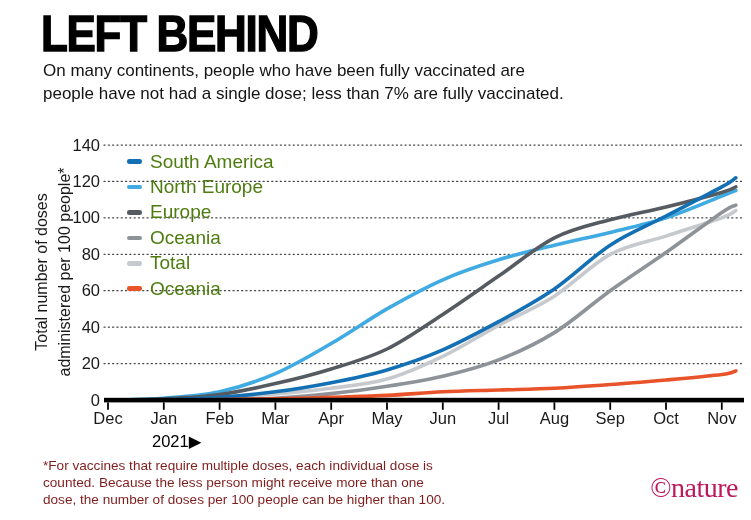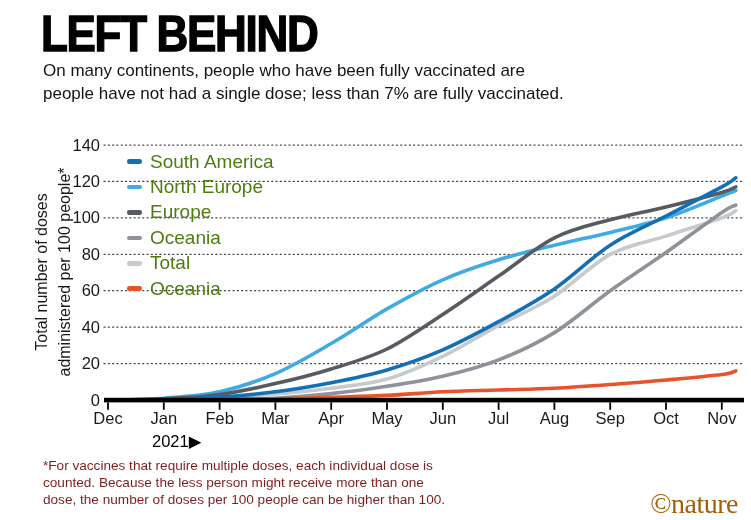--- a/index.html
+++ b/index.html
@@ -19,22 +19,22 @@
   .ytick{font-family:"Liberation Sans",sans-serif;font-size:16.5px;fill:#1a1a1a;}
   .xtick{font-family:"Liberation Sans",sans-serif;font-size:16.5px;fill:#1a1a1a;}
   .ylab{font-family:"Liberation Sans",sans-serif;font-size:16px;fill:#1a1a1a;}
   .yearlab{font-family:"Liberation Sans",sans-serif;font-size:16.5px;fill:#000;}
   .legend{position:absolute;left:127px;top:149px;}
   .legend-row{display:flex;align-items:center;height:25.4px;}
   .swatch{display:inline-block;width:15px;height:4.6px;border-radius:2.3px;margin-right:8px;}
   .legend-label{font-size:19px;color:#4d7c0f;}
   .footnote{position:absolute;left:43px;top:457px;font-size:13.6px;line-height:17px;
             color:#7f1d1d;}
-  .credit{position:absolute;right:13px;top:488px;font-family:"Liberation Serif",serif;
-          font-size:28px;color:#a16207;letter-spacing:-0.5px;}
+  .credit{position:absolute;right:13px;top:472px;font-family:"Liberation Serif",serif;
+          font-size:28px;color:#be185d;letter-spacing:-0.5px;}
 </style>
 </head>
 <body>
 
 <div class="canvas">
 
   <div class="title">LEFT BEHIND</div>
 
   <div class="subtitle">
     <div>On many continents, people who have been fully vaccinated are</div>

